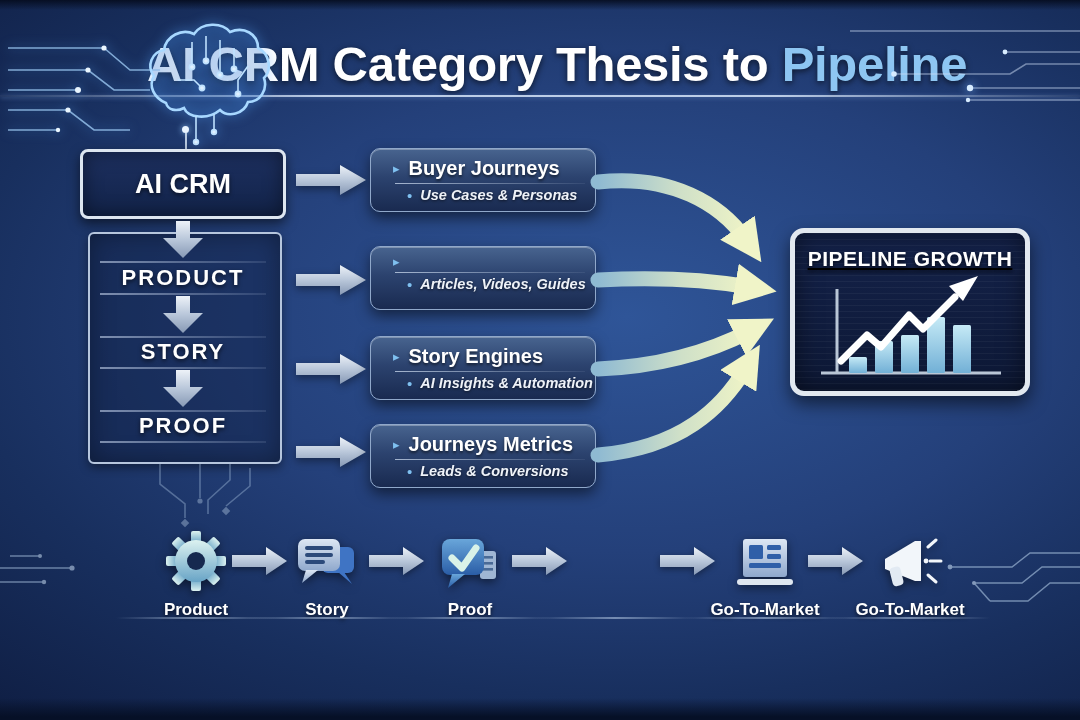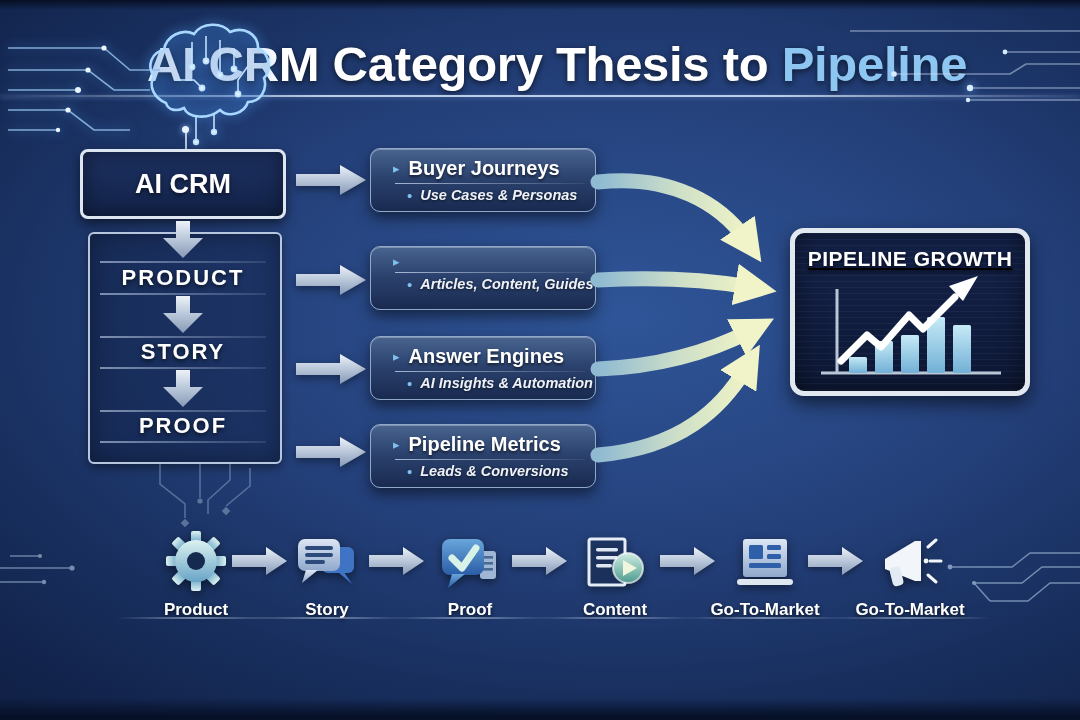--- a/index.html
+++ b/index.html
@@ -235,38 +235,38 @@
       <span class="mid-sub">Use Cases &amp; Personas</span>
     </div>
   </div>
   <div class="mid-box" style="top:246px">
     <div class="mid-title-row">
       <span class="tri-bullet">▸</span>
     </div>
     <div class="mid-divider"></div>
     <div class="mid-sub-row">
       <span class="dot-bullet">•</span>
-      <span class="mid-sub">Articles, Content, Guides</span>
+      <span class="mid-sub">Articles, Videos, Guides</span>
     </div>
   </div>
   <div class="mid-box" style="top:336px">
     <div class="mid-title-row">
       <span class="tri-bullet">▸</span>
-      <span class="mid-title">Answer Engines</span>
+      <span class="mid-title">Story Engines</span>
     </div>
     <div class="mid-divider"></div>
     <div class="mid-sub-row">
       <span class="dot-bullet">•</span>
       <span class="mid-sub">AI Insights &amp; Automation</span>
     </div>
   </div>
   <div class="mid-box" style="top:424px">
     <div class="mid-title-row">
       <span class="tri-bullet">▸</span>
-      <span class="mid-title">Pipeline Metrics</span>
+      <span class="mid-title">Journeys Metrics</span>
     </div>
     <div class="mid-divider"></div>
     <div class="mid-sub-row">
       <span class="dot-bullet">•</span>
       <span class="mid-sub">Leads &amp; Conversions</span>
     </div>
   </div>
 
   <svg class="abs" style="left:586px;top:148px" width="212" height="332" viewBox="0 0 212 332">
     <g fill="none" stroke="url(#fadeArrow)" stroke-width="15" stroke-linecap="round">
@@ -397,35 +397,20 @@
             <rect x="45" y="33" width="10" height="2.6"></rect>
           </g>
         <rect x="4" y="4" width="42" height="36" rx="8" fill="url(#blueGrad)"></rect>
         <polygon points="14,39 10,53 27,39" fill="url(#blueGrad)"></polygon>
         <path d="M14,23 L24,33 L38,13" fill="none" stroke="#d9f2e8" stroke-width="7" stroke-linecap="round" stroke-linejoin="round"></path>
       </svg>
     </div>
     <div class="step-label">Proof</div>
   </div>
 
-  <div class="step" style="left:545px">
-    <div class="step-icon">
-      <svg width="64" height="58" viewBox="0 0 64 58" style="filter:drop-shadow(0 3px 5px rgba(0,0,0,.5))">
-        <rect x="6" y="4" width="36" height="46" rx="2" fill="rgba(30,55,100,.6)" stroke="#e6edf6" stroke-width="3"></rect>
-        <g fill="#dfe8f2">
-          <rect x="13" y="13" width="22" height="3.4" rx="1.6"></rect>
-          <rect x="13" y="21" width="22" height="3.4" rx="1.6"></rect>
-          <rect x="13" y="29" width="16" height="3.4" rx="1.6"></rect>
-        </g>
-        <circle cx="45" cy="33" r="15" fill="url(#tealCircle)" stroke="rgba(255,255,255,.65)" stroke-width="2"></circle>
-        <polygon points="40,25 54,33 40,41" fill="#f0f6dc"></polygon>
-      </svg>
-    </div>
-    <div class="step-label">Content</div>
-  </div>
 
   <div class="step" style="left:695px">
     <div class="step-icon">
       <svg width="66" height="56" viewBox="0 0 66 56" style="filter:drop-shadow(0 3px 5px rgba(0,0,0,.5))">
         <rect x="11" y="2" width="44" height="38" rx="3" fill="url(#bubbleGrad)"></rect>
         <g fill="#2f5fa8">
           <rect x="17" y="8" width="14" height="14" rx="1.5"></rect>
           <rect x="35" y="8" width="14" height="5" rx="1.5"></rect>
           <rect x="35" y="17" width="14" height="5" rx="1.5"></rect>
           <rect x="17" y="26" width="32" height="5" rx="1.5"></rect>

